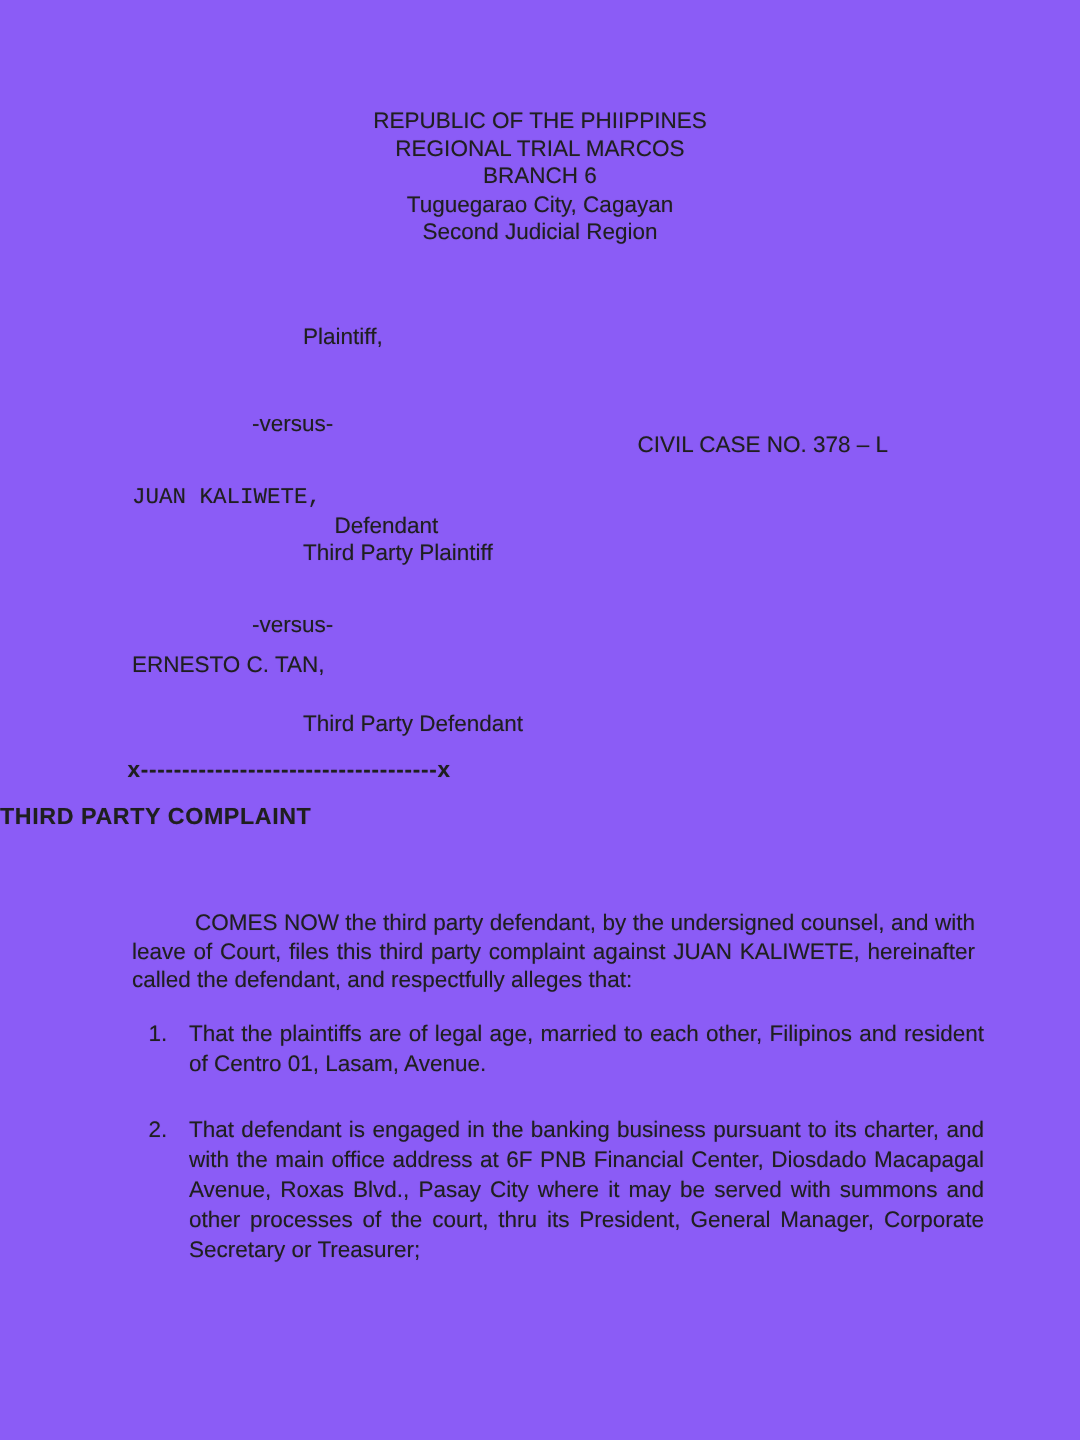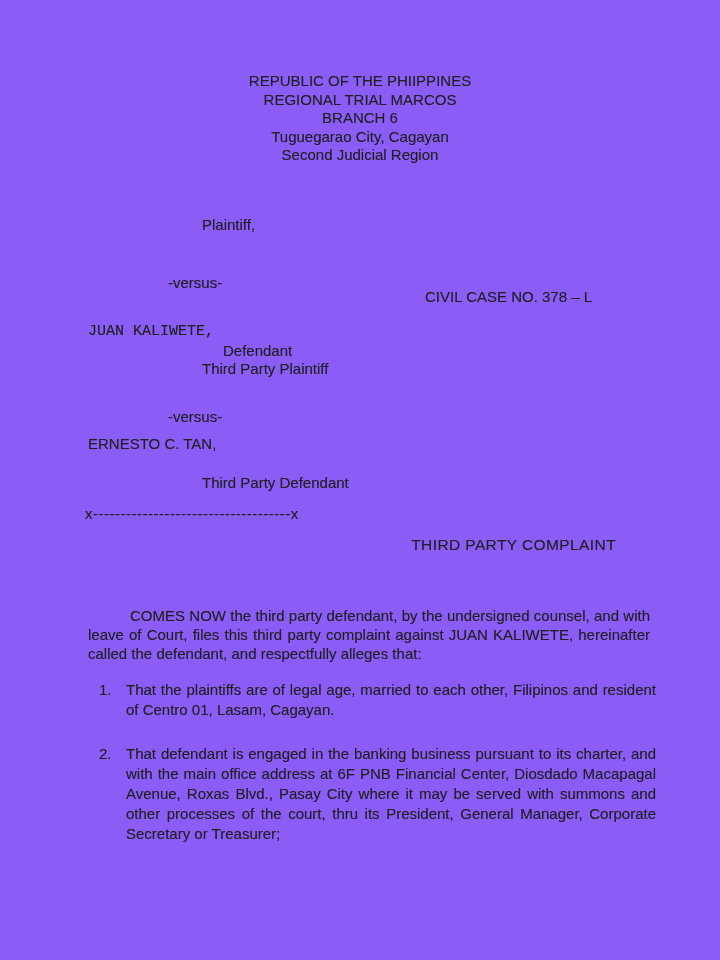--- a/index.html
+++ b/index.html
@@ -36,28 +36,29 @@
     white-space: normal;
     line-height: 19px;
   }
   .case-nature {
     left: 425px;
     top: 273px;
     width: 205px;
   }
   .separator {
     letter-spacing: 0.5px;
+    font-weight: bold;
   }
   .doc-title {
     position: absolute;
     top: 536px;
     left: 0;
     width: 616px;
-    text-align: right;
-    font-weight: normal;
+    text-align: left;
+    font-weight: bold;
     letter-spacing: 0.4px;
     font-size: 15.5px;
   }
   .opening-para {
     left: 88px;
     top: 584px;
     width: 562px;
     text-align: justify;
     text-indent: 42px;
     margin-top: 22px;
@@ -119,18 +120,18 @@
   <div class="abs p3-name">ERNESTO C. TAN,</div>
   <div class="abs p3-role">Third Party Defendant</div>
 
   <div class="abs sep-line separator">x------------------------------------x</div>
 
   <div class="doc-title">THIRD PARTY COMPLAINT</div>
 
   <div class="wrapblock opening-para">COMES NOW the third party defendant, by the undersigned counsel, and with leave of Court, files this third party complaint against JUAN KALIWETE, hereinafter called the defendant, and respectfully alleges that:</div>
 
   <div class="item-num n1">1.</div>
-  <div class="item-text t1">That the plaintiffs are of legal age, married to each other, Filipinos and resident of Centro 01, Lasam, Cagayan.</div>
+  <div class="item-text t1">That the plaintiffs are of legal age, married to each other, Filipinos and resident of Centro 01, Lasam, Avenue.</div>
 
   <div class="item-num n2">2.</div>
   <div class="item-text t2">That defendant is engaged in the banking business pursuant to its charter, and with the main office address at 6F PNB Financial Center, Diosdado Macapagal Avenue, Roxas Blvd., Pasay City where it may be served with summons and other processes of the court, thru its President, General Manager, Corporate Secretary or Treasurer;</div>
 
 </div>
 
 </body></html>

